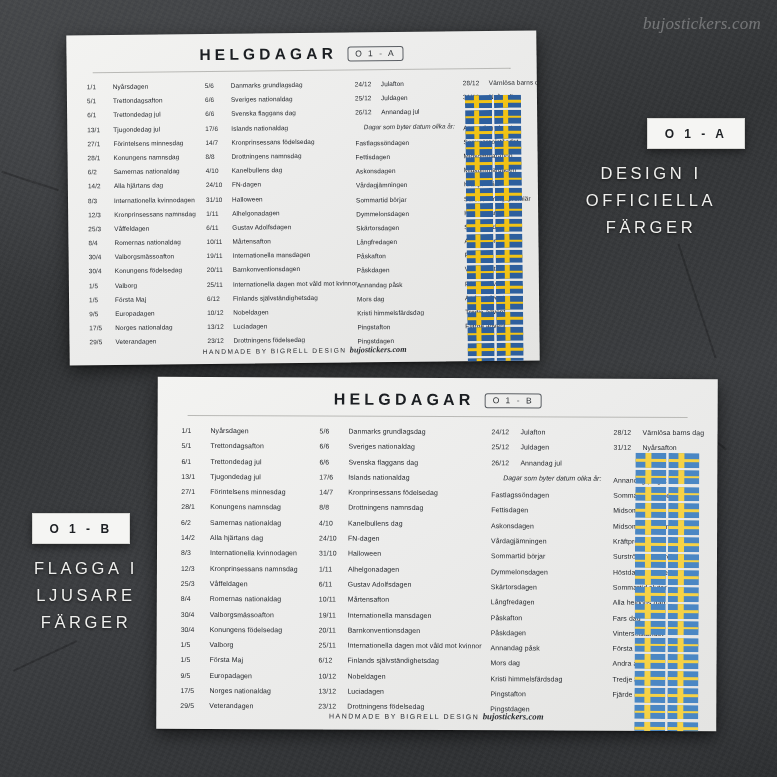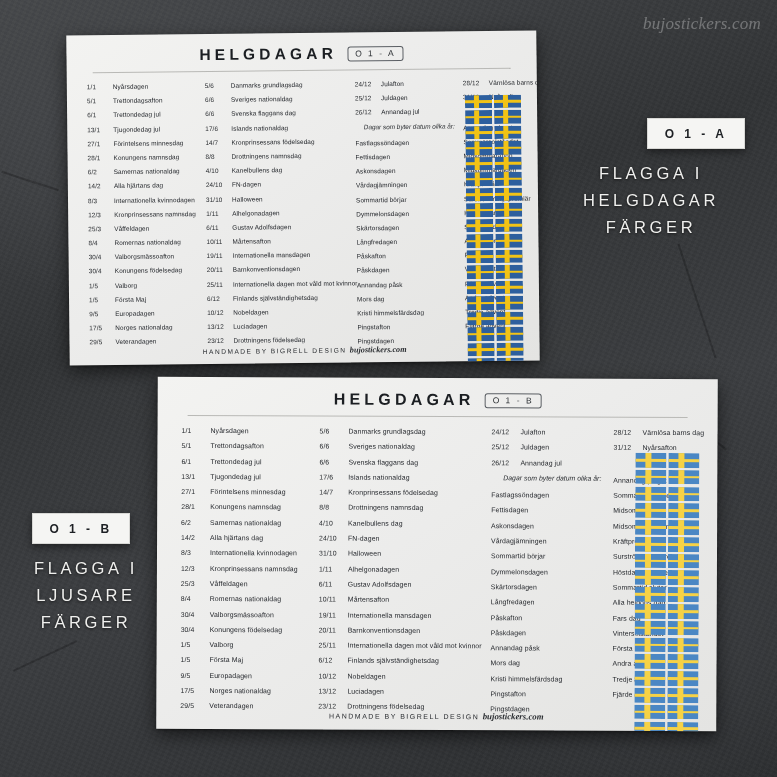--- a/index.html
+++ b/index.html
@@ -1139,16 +1139,16 @@
         </div>
       </div>
     </div>
   <div class="footer">
     <span>HANDMADE BY BIGRELL DESIGN</span>
     <span class="brand">bujostickers.com</span>
   </div>
 </div>
 
 <div class="label-chip" id="chip-a">O 1 - A</div>
-<div class="caption" id="cap-a">FLAGGA I HELGDAGAR FÄRGER</div>
+<div class="caption" id="cap-a">DESIGN I OFFICIELLA FÄRGER</div>
 
 <div class="label-chip" id="chip-b">O 1 - B</div>
 <div class="caption" id="cap-b">FLAGGA I LJUSARE FÄRGER</div>
 
 </body></html>

